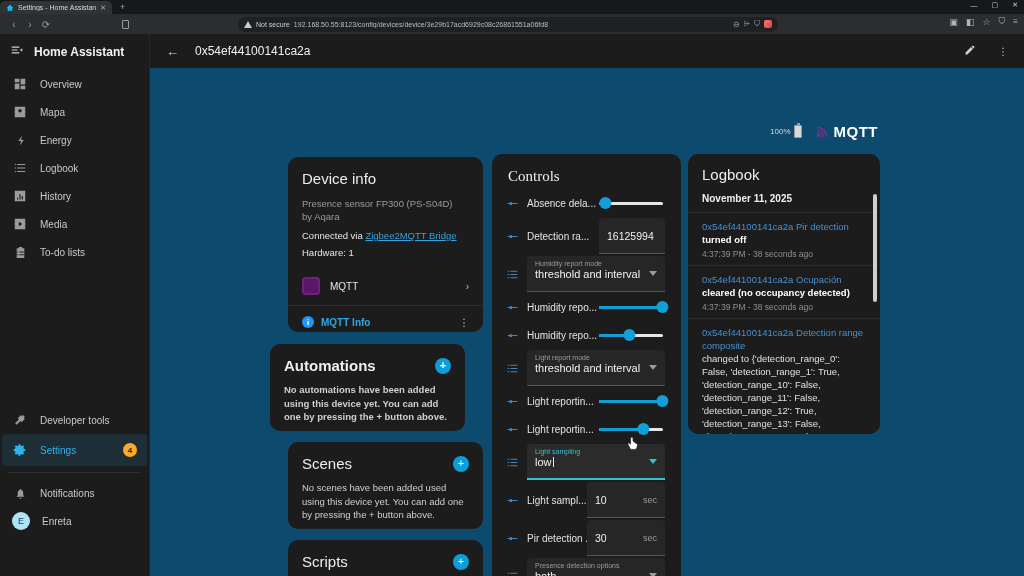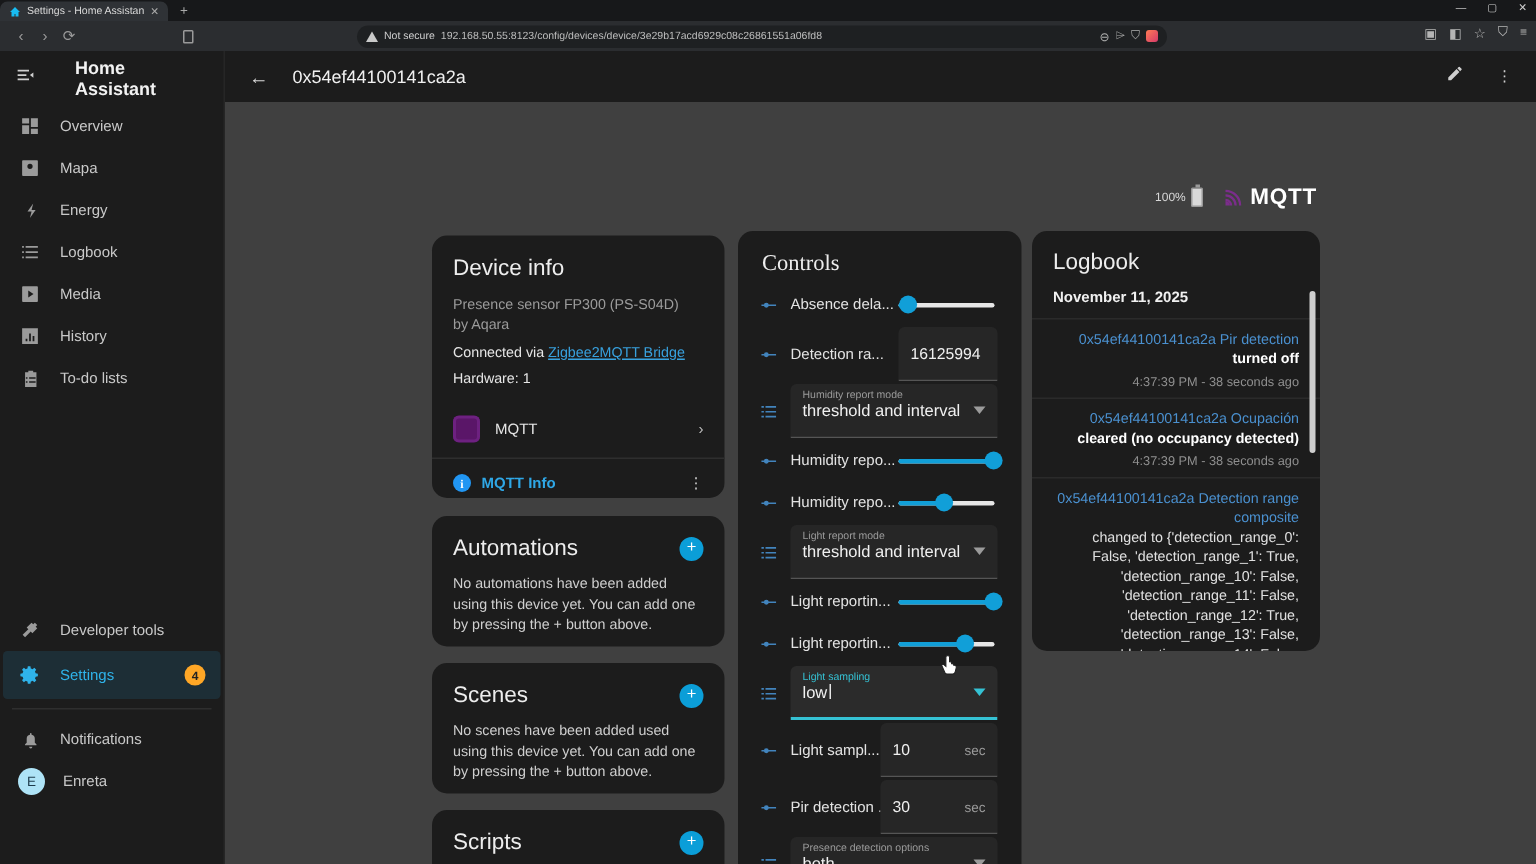--- a/index.html
+++ b/index.html
@@ -22,37 +22,37 @@
   .url-text { font-size:7px; color:#bdbdbd; white-space:nowrap; overflow:hidden; flex:1; }
   .pill-ic { color:#aeaeae; font-size:8px; }
   .ext-dot { width:8px; height:8px; border-radius:2px; background:linear-gradient(135deg,#ff7b54,#d63a6a); }
   .tb-right { position:absolute; right:6px; top:16px; display:flex; gap:8px; align-items:center; color:#b5b5b5; font-size:9px; }
   .bm-ic { width:7px; height:9px; border:1px solid #9a9a9a; border-radius:1px; margin-left:68px; }
 
   
   .app { position:absolute; top:34px; left:0; width:1024px; height:542px; background:#111; }
   .sidebar { position:absolute; top:0; left:0; width:150px; height:542px; background:#1c1c1c; border-right:1px solid #262626; }
   .sb-head { display:flex; align-items:center; gap:10px; height:36px; padding:0 10px; }
-  .sb-title { font-size:12px; font-weight:bold; color:#f2f2f2;margin-left:16px; }
+  .sb-title { font-size:12px; font-weight:bold; color:#f2f2f2; }
   .sb-item { display:flex; align-items:center; gap:12px; height:28px; padding:0 12px; color:#c9c9c9; }
   .sb-item .ic { width:16px; height:16px; color:#9b9b9b; flex:none; display:flex; align-items:center; justify-content:center; }
   .sb-label { font-size:10px; font-weight:500; white-space:nowrap; }
   .sb-item.active { background:rgba(41,182,246,0.12); color:#2fb3ea; border-radius:3px; margin:0 2px; padding:16px 10px; }
   .sb-item.active .ic { color:#2fb3ea; }
   .sb-gap { height:140px; }
   .sb-div { height:1px; background:#2e2e2e; margin:6px 8px; }
   .badge { margin-left:auto; background:#ffa726; color:#222; width:14px; height:14px; border-radius:50%; font-size:8px; font-weight:bold; display:flex; align-items:center; justify-content:center; }
   .avatar { width:18px; height:18px; border-radius:50%; background:#aee3f6; color:#1c3a4a; font-size:9px; display:flex; align-items:center; justify-content:center; flex:none; }
 
   .app-header { position:absolute; top:0; left:150px; width:874px; height:34px; background:#1c1c1c; display:flex; align-items:center; padding:0 16px; gap:16px; }
   .back-ic { color:#d6d6d6; font-size:13px; }
   .page-title { font-size:12px; color:#f0f0f0; }
   .hdr-actions { margin-left:auto; display:flex; gap:22px; align-items:center; color:#cfcfcf; }
 
-  .content { position:absolute; top:34px; left:150px; width:874px; height:508px; background:#404040; }
+  .content { position:absolute; top:34px; left:150px; width:874px; height:508px; background:#0c4a6e; }
 
   
   .status-row { position:absolute; top:54px; right:146px; display:flex; align-items:center; gap:12px; }
   .battery-wrap { display:flex; align-items:center; gap:3px; }
   .battery-pct { font-size:8px; color:#d8d8d8; }
   .battery { width:8px; height:13px; border:1px solid #9a9a9a; border-radius:1px; position:relative; background:#d9d9d9; }
   .battery:before { content:""; position:absolute; top:-3px; left:2px; width:3px; height:2px; background:#9a9a9a; }
   .mqtt-logo { display:flex; align-items:center; gap:2px; }
   .mqtt-text { font-size:15px; font-weight:bold; color:#fff; letter-spacing:0.5px; }
 
@@ -72,21 +72,21 @@
   .info-row { display:flex; align-items:center; gap:7px; height:32px; }
   .info-circ { width:12px; height:12px; border-radius:50%; background:#2196f3; color:#fff; font-size:8px; font-weight:bold; font-family:"Liberation Serif",serif; display:flex; align-items:center; justify-content:center; }
   .info-label { font-size:10px; font-weight:bold; color:#2fa7e6; }
   .kebab { margin-left:auto; color:#cfcfcf; font-size:10px; letter-spacing:0; }
 
   
   .es-card { padding:13px 14px; }
   .es-head { display:flex; align-items:center; justify-content:space-between; }
   .plus-btn { width:16px; height:16px; border-radius:50%; background:#0b9ed8; color:#fff; font-size:11px; line-height:15px; text-align:center; }
   .es-body { font-size:9.5px; line-height:13.5px; color:#cfcfcf; margin-top:9px; }
-  #automations { left:138px; top:276px; width:195px; height:87px; }
+  #automations { left:120px; top:276px; width:195px; height:87px;font-weight:bold; }
   #scenes { left:138px; top:374px; width:195px; height:87px; }
   #scripts { left:138px; top:472px; width:195px; height:100px; }
 
   
   #controls { left:342px; top:86px; width:189px; height:500px; padding:14px 16px 0 10px; }
   #controls .card-title { margin-left:6px; margin-bottom:4px;font-family:Liberation Serif, serif; }
   .ctl-row { display:flex; align-items:center; }
   .ctl-row.slider-row, .ctl-row.partial-row { height:28px; }
   .ctl-row.number-row, .ctl-row.select-row { height:38px; }
   .row-ic { width:15px; height:15px; color:#4284bd; flex:none; margin:0 7px 0 3px; display:flex; align-items:center; justify-content:center; }
@@ -105,21 +105,21 @@
   .sel-caret { position:absolute; right:8px; top:15px; width:0; height:0; border-left:4px solid transparent; border-right:4px solid transparent; border-top:5px solid #9b9b9b; }
   .selbox.focused { background:#2b2b2b; border-bottom:2px solid #35c2d4; }
   .selbox.focused .sel-label { color:#35c2d4; }
   .selbox.focused .sel-caret { border-top-color:#35c2d4; }
   .text-caret { display:inline-block; width:1px; height:10px; background:#e6e6e6; vertical-align:-1px; margin-left:1px; }
 
   
   #logbook { left:538px; top:86px; width:192px; height:280px; padding:12px 0 0; }
   #logbook .card-title { padding:0 14px; }
   .lb-date { font-size:10px; font-weight:bold; color:#f0f0f0; padding:10px 14px 8px; }
-  .lb-entry { border-top:1px solid #2a2a2a; padding:7px 14px 6px;text-align:right; }
+  .lb-entry { border-top:1px solid #2a2a2a; padding:7px 14px 6px; }
   .lb-text { font-size:9.5px; line-height:13px; }
   .lb-link { color:#4a90cf; }
   .lb-strong { color:#fff; font-weight:bold; }
   .lb-body { color:#e0e0e0; }
   .lb-time { font-size:8.5px; color:#8f8f8f; margin-top:3px; }
   .lb-scroll { position:absolute; right:3px; top:40px; width:4px; height:108px; border-radius:2px; background:#cfcfcf; }
 
   .cursor { position:absolute; left:477px; top:368px; z-index:50; }
 </style>
 </head>
@@ -206,32 +206,32 @@
         <span class="ic">
             <svg width="14" height="14" viewBox="0 0 24 24" fill="currentColor">
               <path d="M3 5h2v2H3zM7 5h14v2H7zM3 11h2v2H3zM7 11h14v2H7zM3 17h2v2H3zM7 17h14v2H7z"></path>
             </svg>
           </span>
         <span class="sb-label">Logbook</span>
       </div>
       <div class="sb-item">
         <span class="ic">
             <svg width="14" height="14" viewBox="0 0 24 24" fill="currentColor">
+              <path d="M3 3h18v18H3zm4 12h2v3H7zm4-6h2v9h-2zm4 3h2v6h-2z" fill-rule="evenodd"></path>
+            </svg>
+          </span>
+        <span class="sb-label">History</span>
+      </div>
+      <div class="sb-item">
+        <span class="ic">
+            <svg width="14" height="14" viewBox="0 0 24 24" fill="currentColor">
               <path d="M4 3h16a1 1 0 0 1 1 1v16a1 1 0 0 1-1 1H4a1 1 0 0 1-1-1V4a1 1 0 0 1 1-1zm6 5v8l6-4z" fill-rule="evenodd"></path>
             </svg>
           </span>
         <span class="sb-label">Media</span>
-      </div>
-      <div class="sb-item">
-        <span class="ic">
-            <svg width="14" height="14" viewBox="0 0 24 24" fill="currentColor">
-              <path d="M3 3h18v18H3zm4 12h2v3H7zm4-6h2v9h-2zm4 3h2v6h-2z" fill-rule="evenodd"></path>
-            </svg>
-          </span>
-        <span class="sb-label">History</span>
       </div>
       <div class="sb-item">
         <span class="ic">
             <svg width="13" height="13" viewBox="0 0 24 24" fill="currentColor">
               <path d="M9 2h6v2h4v18H5V4h4zm1 8h8v2h-8zm0 5h8v2h-8zM6 10h2v2H6zm0 5h2v2H6z" fill-rule="evenodd"></path>
             </svg>
           </span>
         <span class="sb-label">To-do lists</span>
       </div>
 

